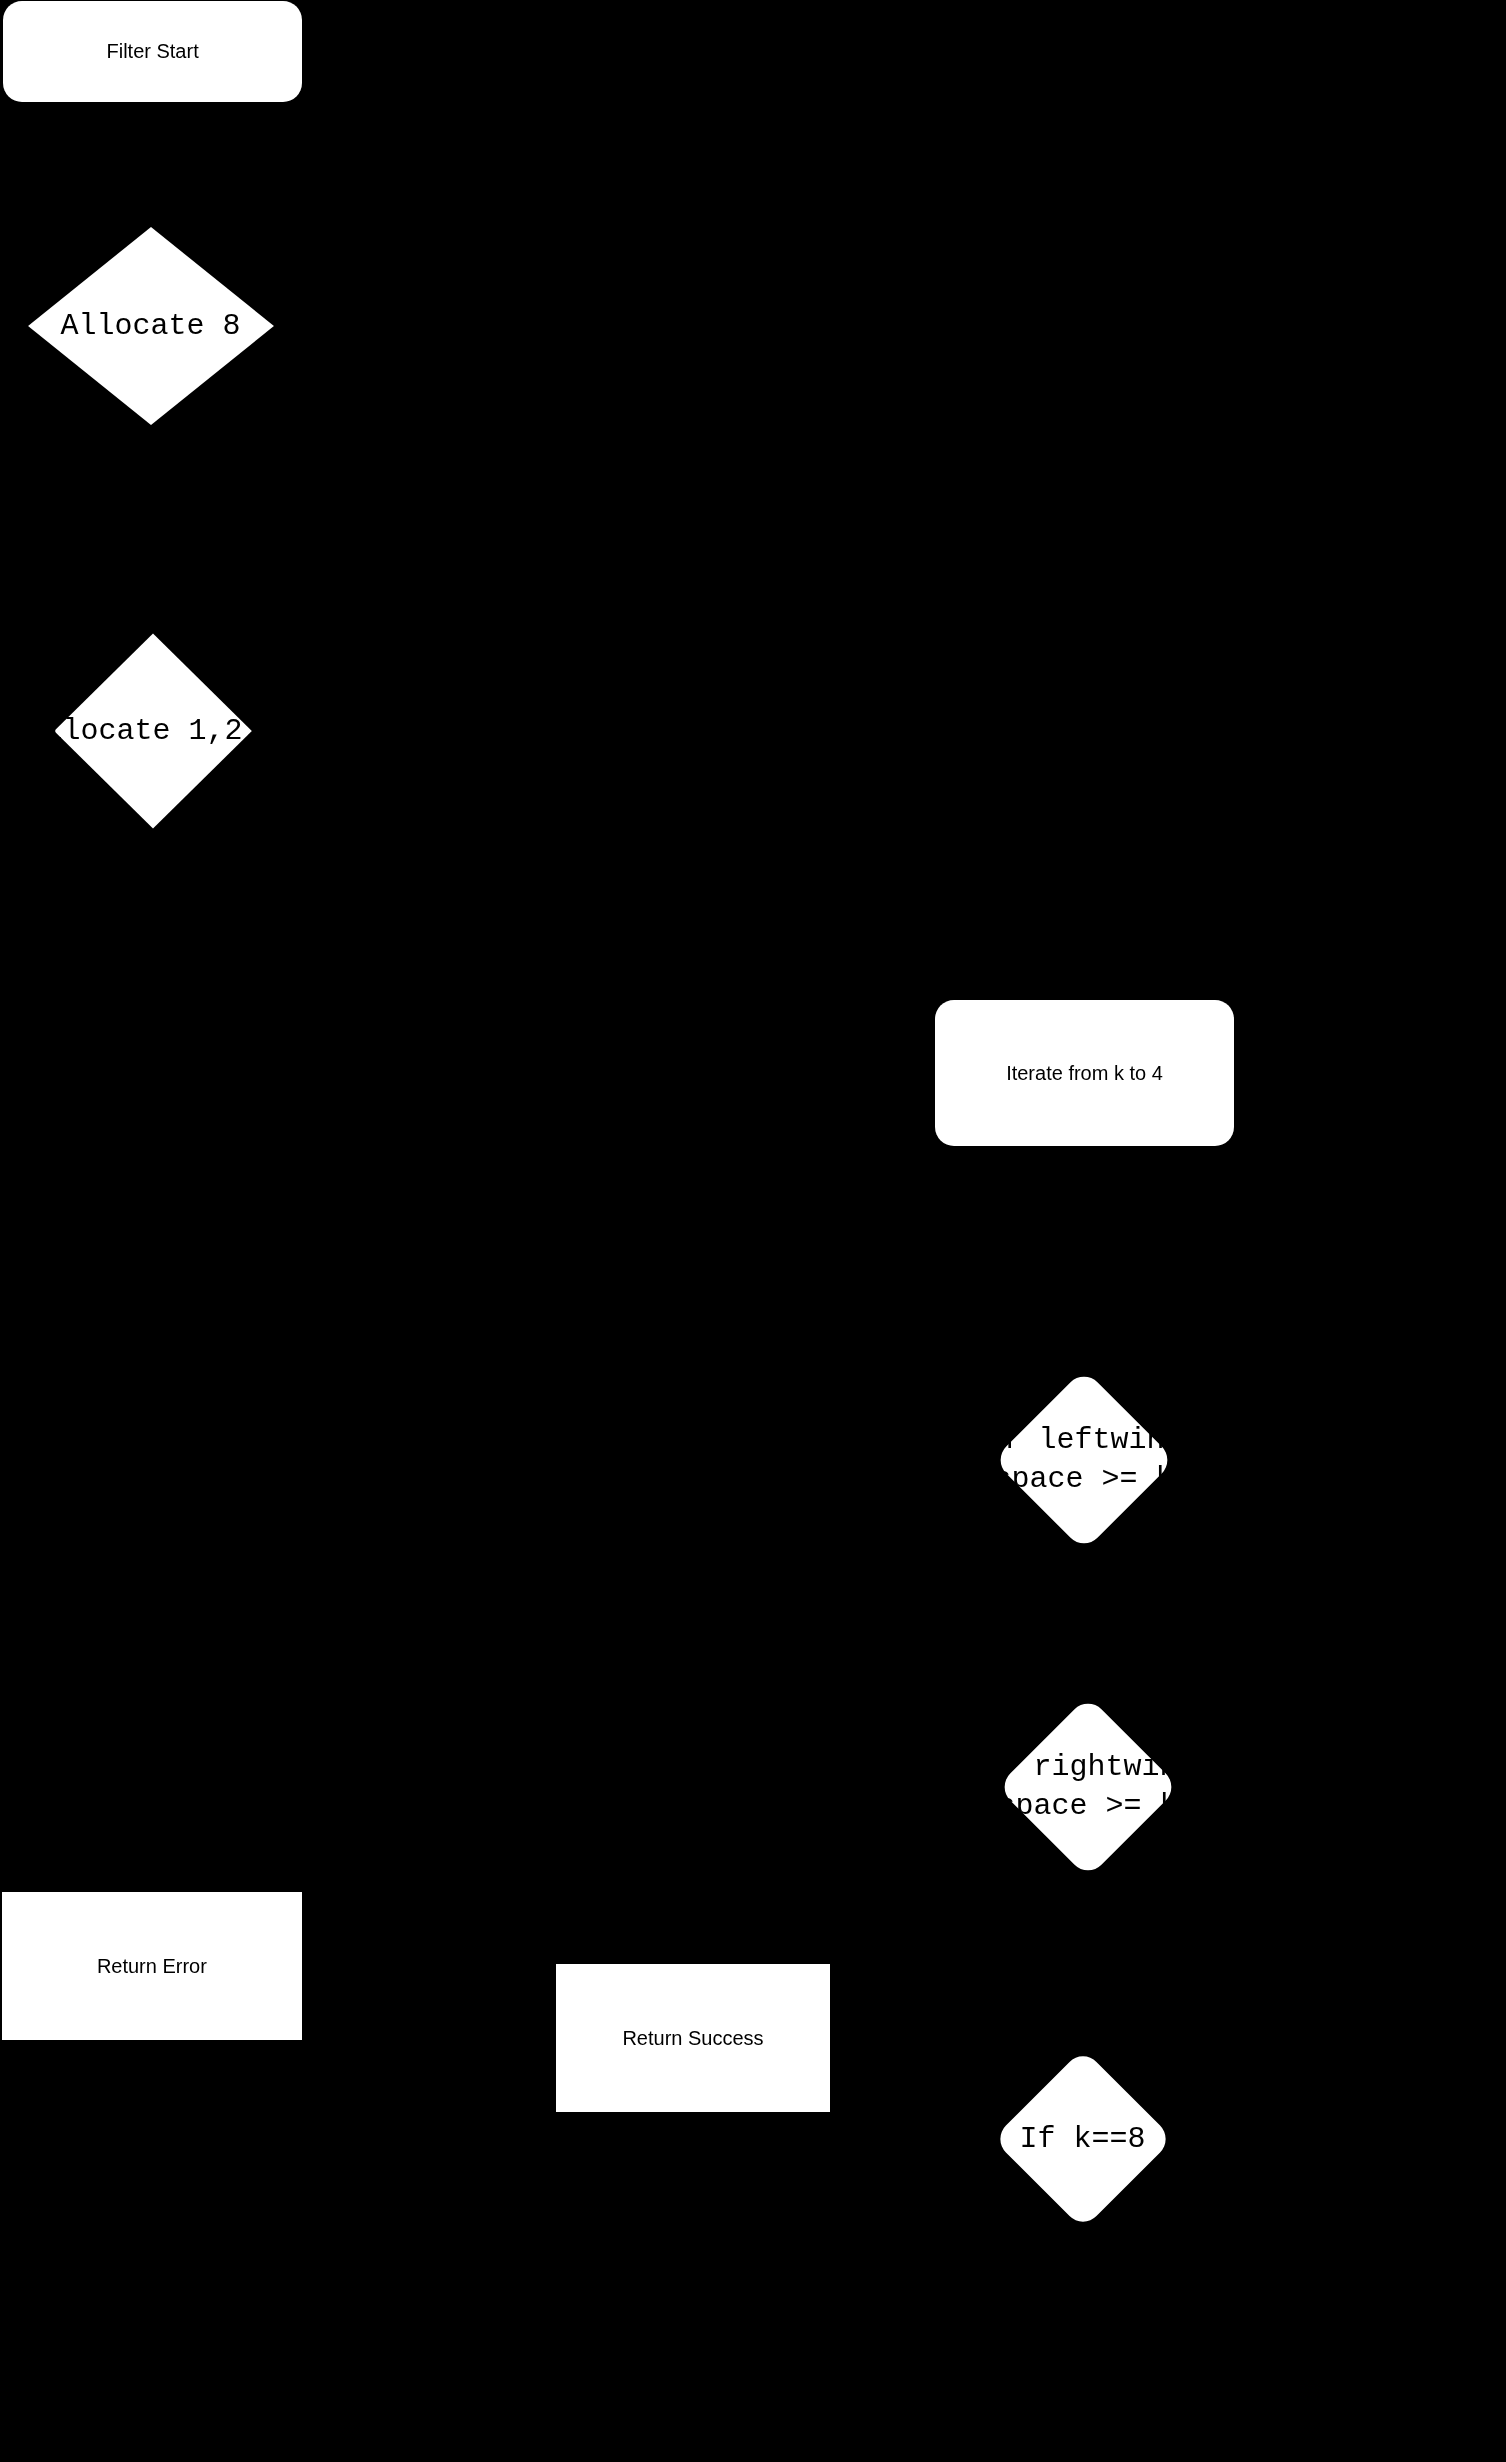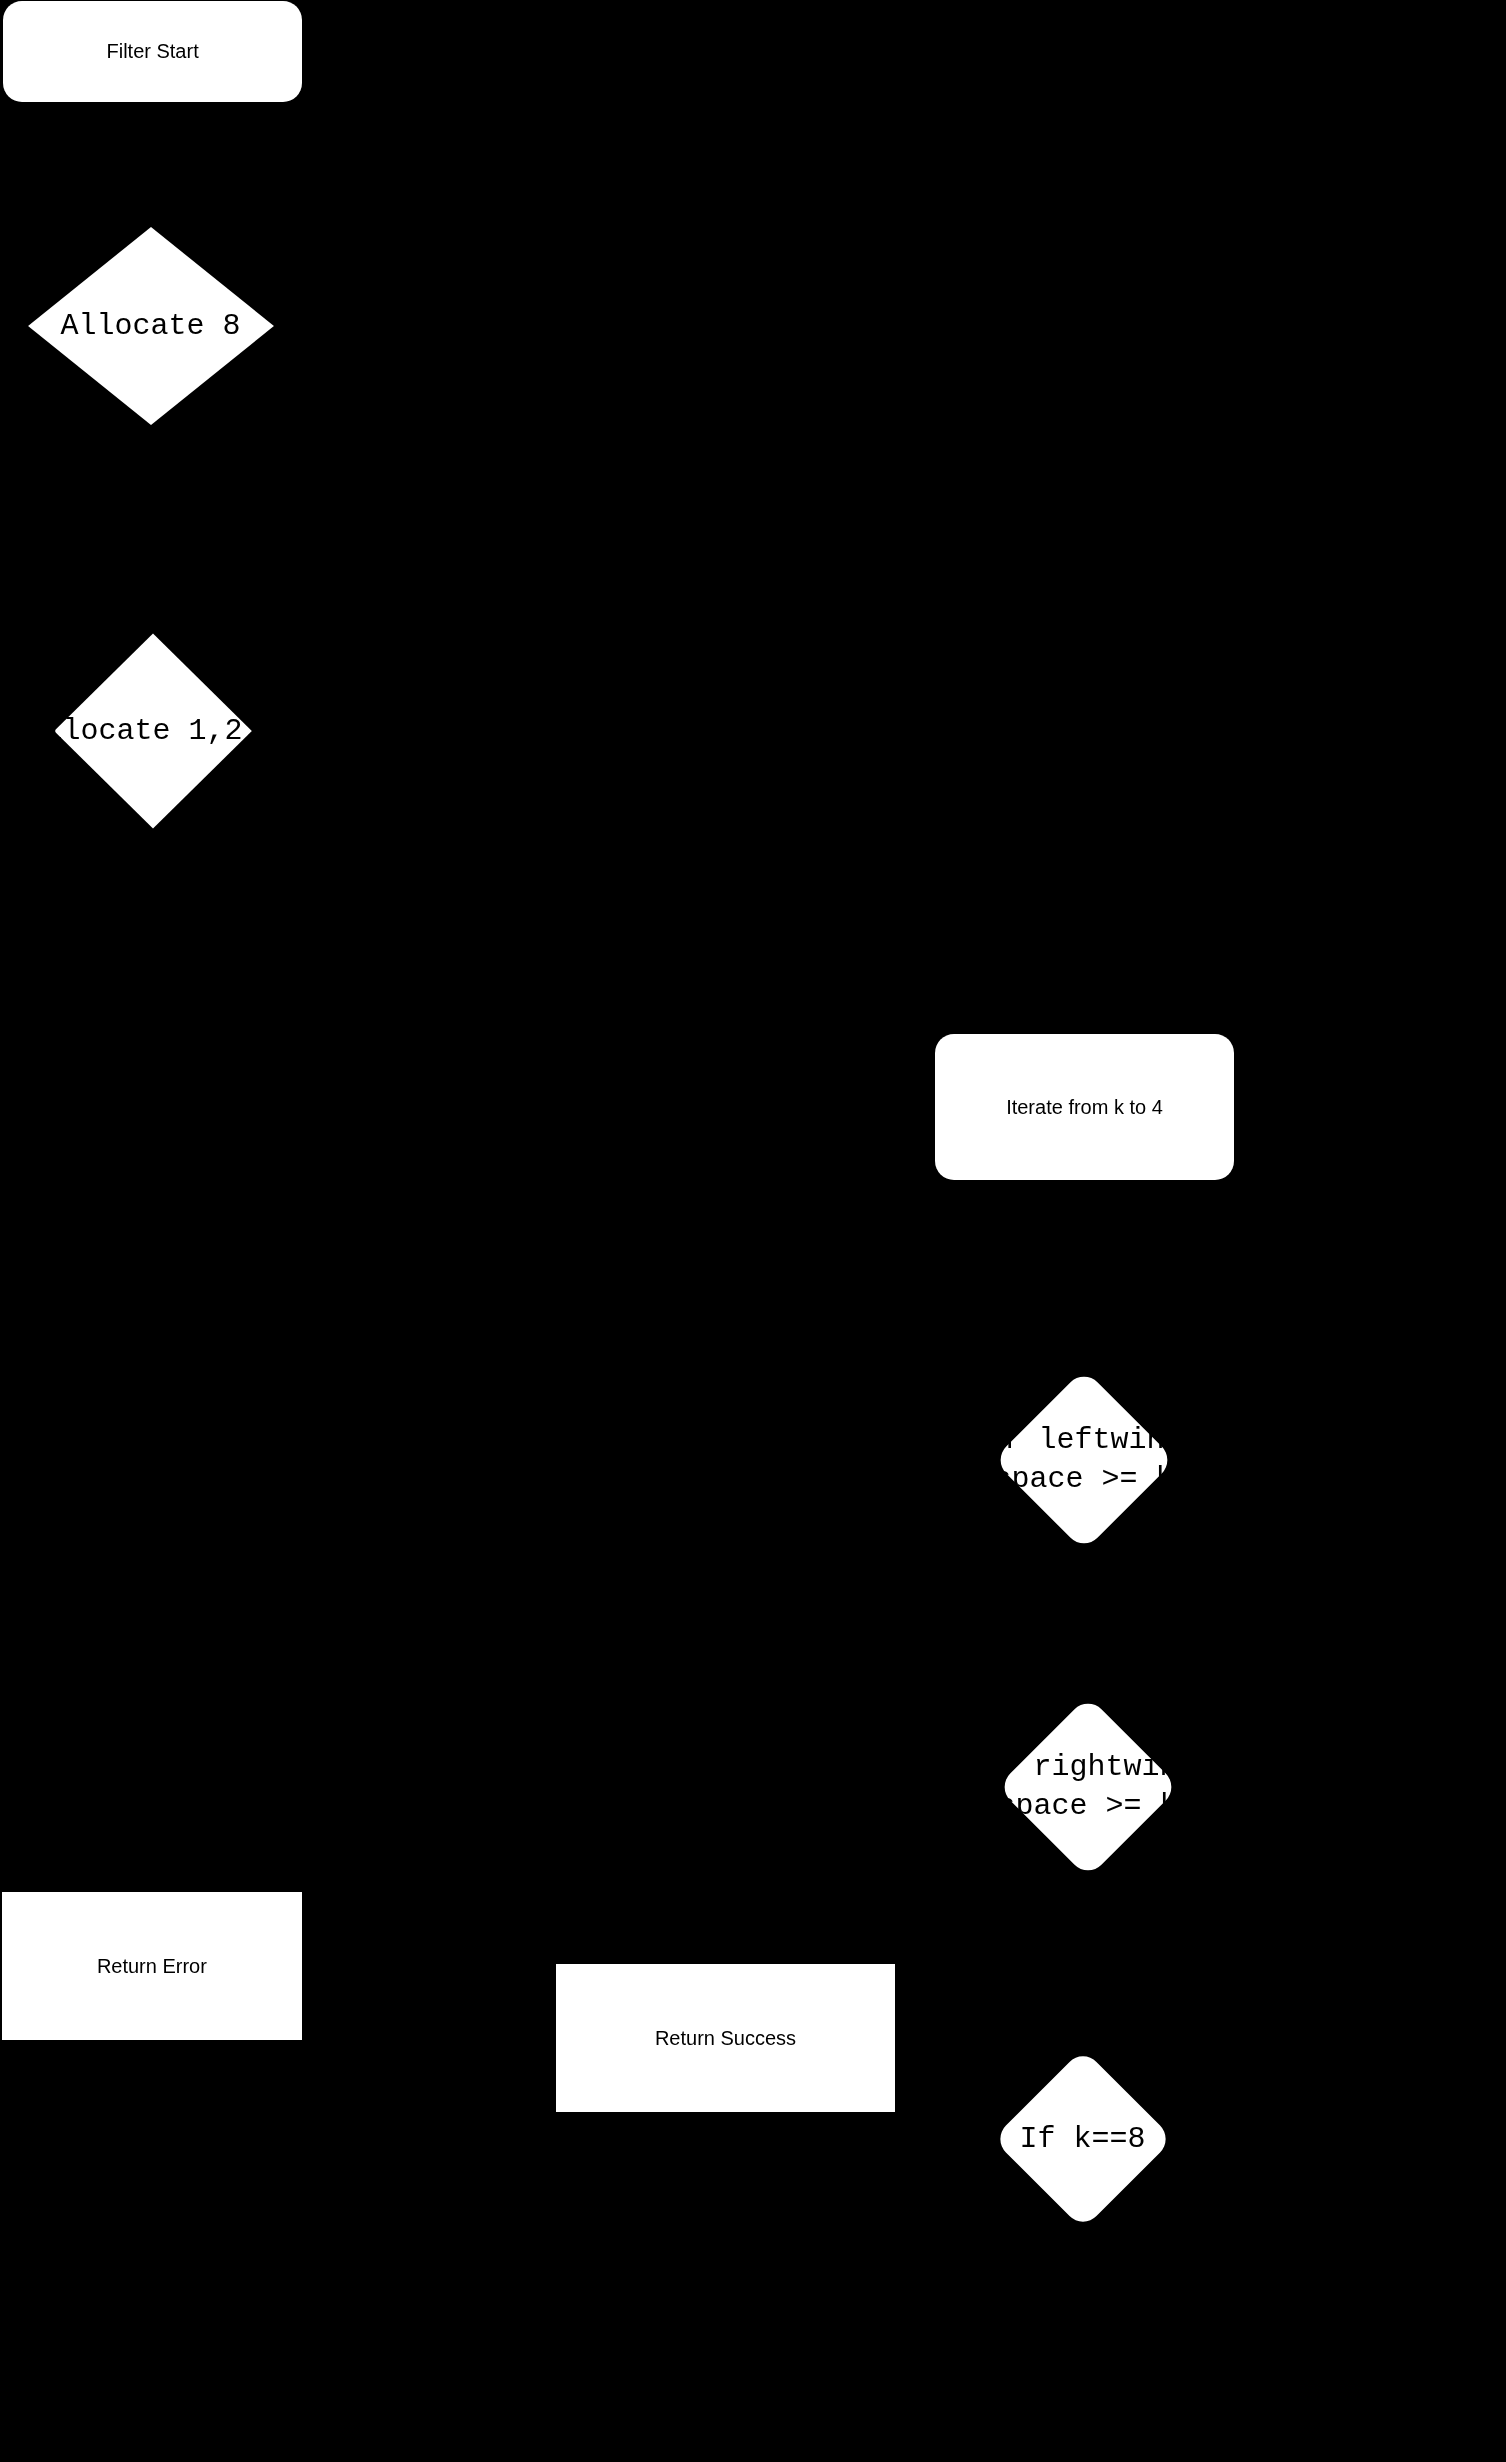--- a/index.html
+++ b/index.html
@@ -75,23 +75,23 @@
   .d-k4    { left: 992px; top: 2048px; width: 181px; height: 181px; }
   .d-k4 .diamond-shape {
     width: 128px; height: 128px;
     border-radius: 19px;
     transform: translate(-50%, -50%) rotate(45deg);
   }
   
   .n-start    { left: 3.1px;    top: 1.3px;    width: 299px; height: 101px; }
   .n-checkall { left: 402px;  top: 279px;  width: 302px; height: 96px; border-radius: 17.6px; }
   .n-setk     { left: 402px;  top: 656px; width: 301px; height: 147px; }
-  .n-iterate  { left: 935px; top: 1034px; width: 299px; height: 146px; }
+  .n-iterate  { left: 935px; top: 1000px; width: 299px; height: 146px; }
   .n-reterr   { left: 1.9px;    top: 1892px; width: 300px; height: 148px; }
-  .n-retsucc  { left: 556px;  top: 1964px; width: 339px; height: 148px; }
+  .n-retsucc  { left: 556px;  top: 1964px; width: 274px; height: 148px; }
 </style>
 </head>
 <body>
 
 <div class="canvas">
 
   <div class="node-rect rounded n-start">
     <div class="node-label">Filter Start</div>
   </div>
 

